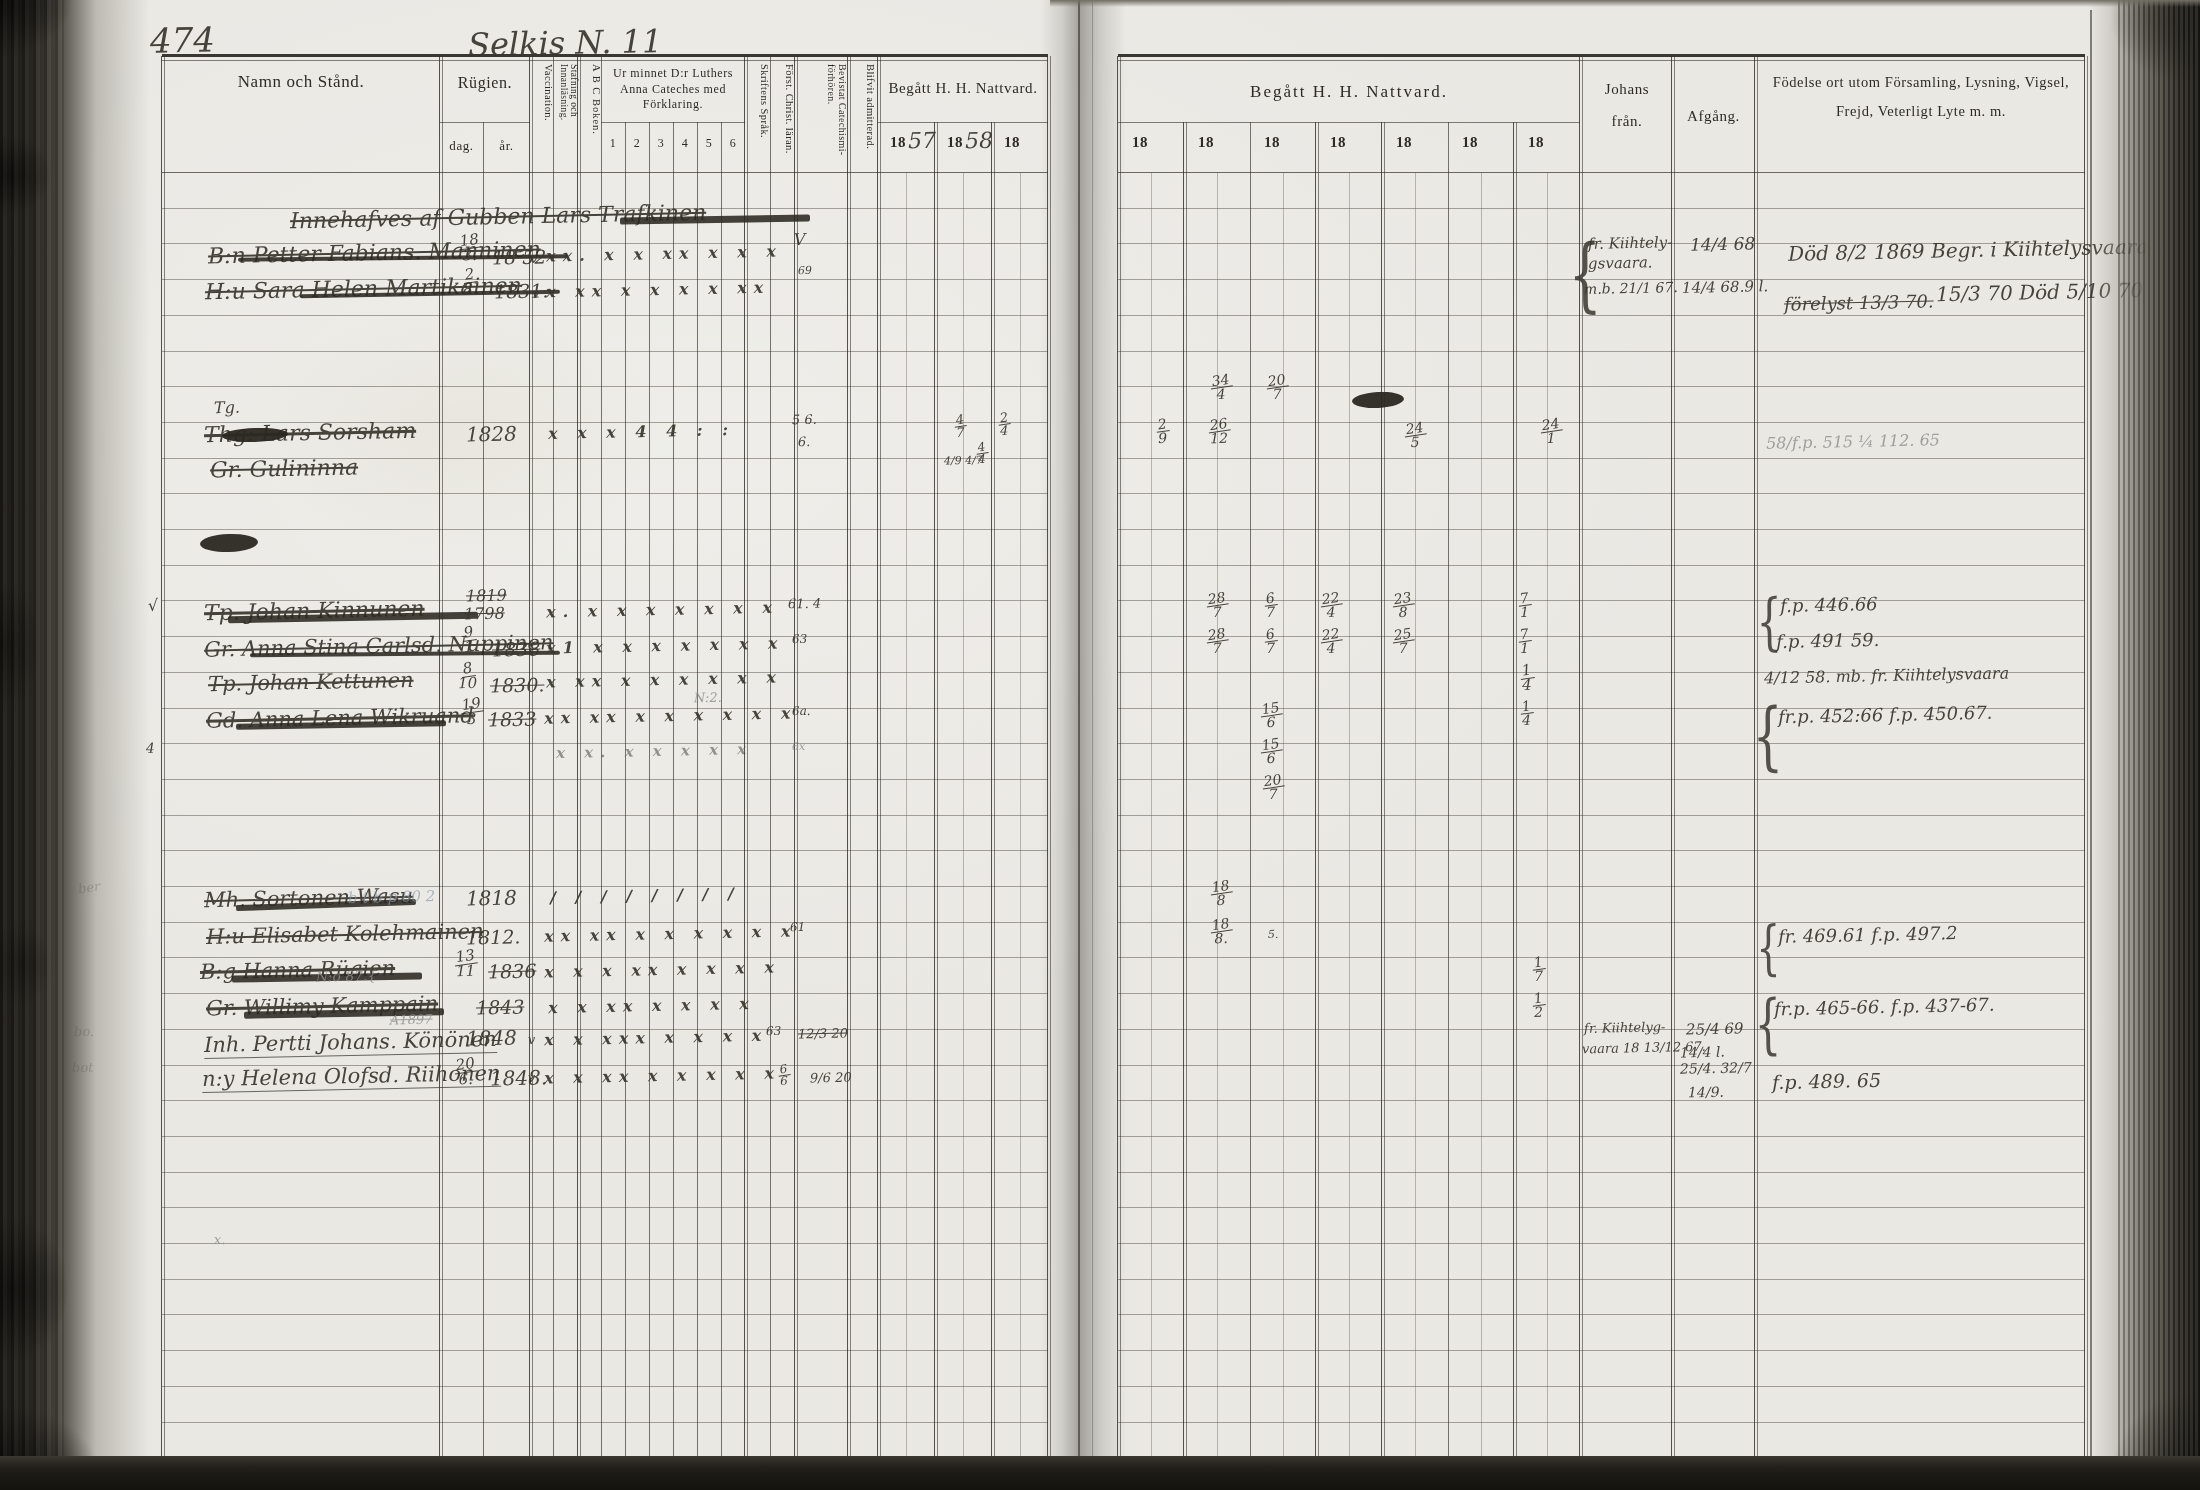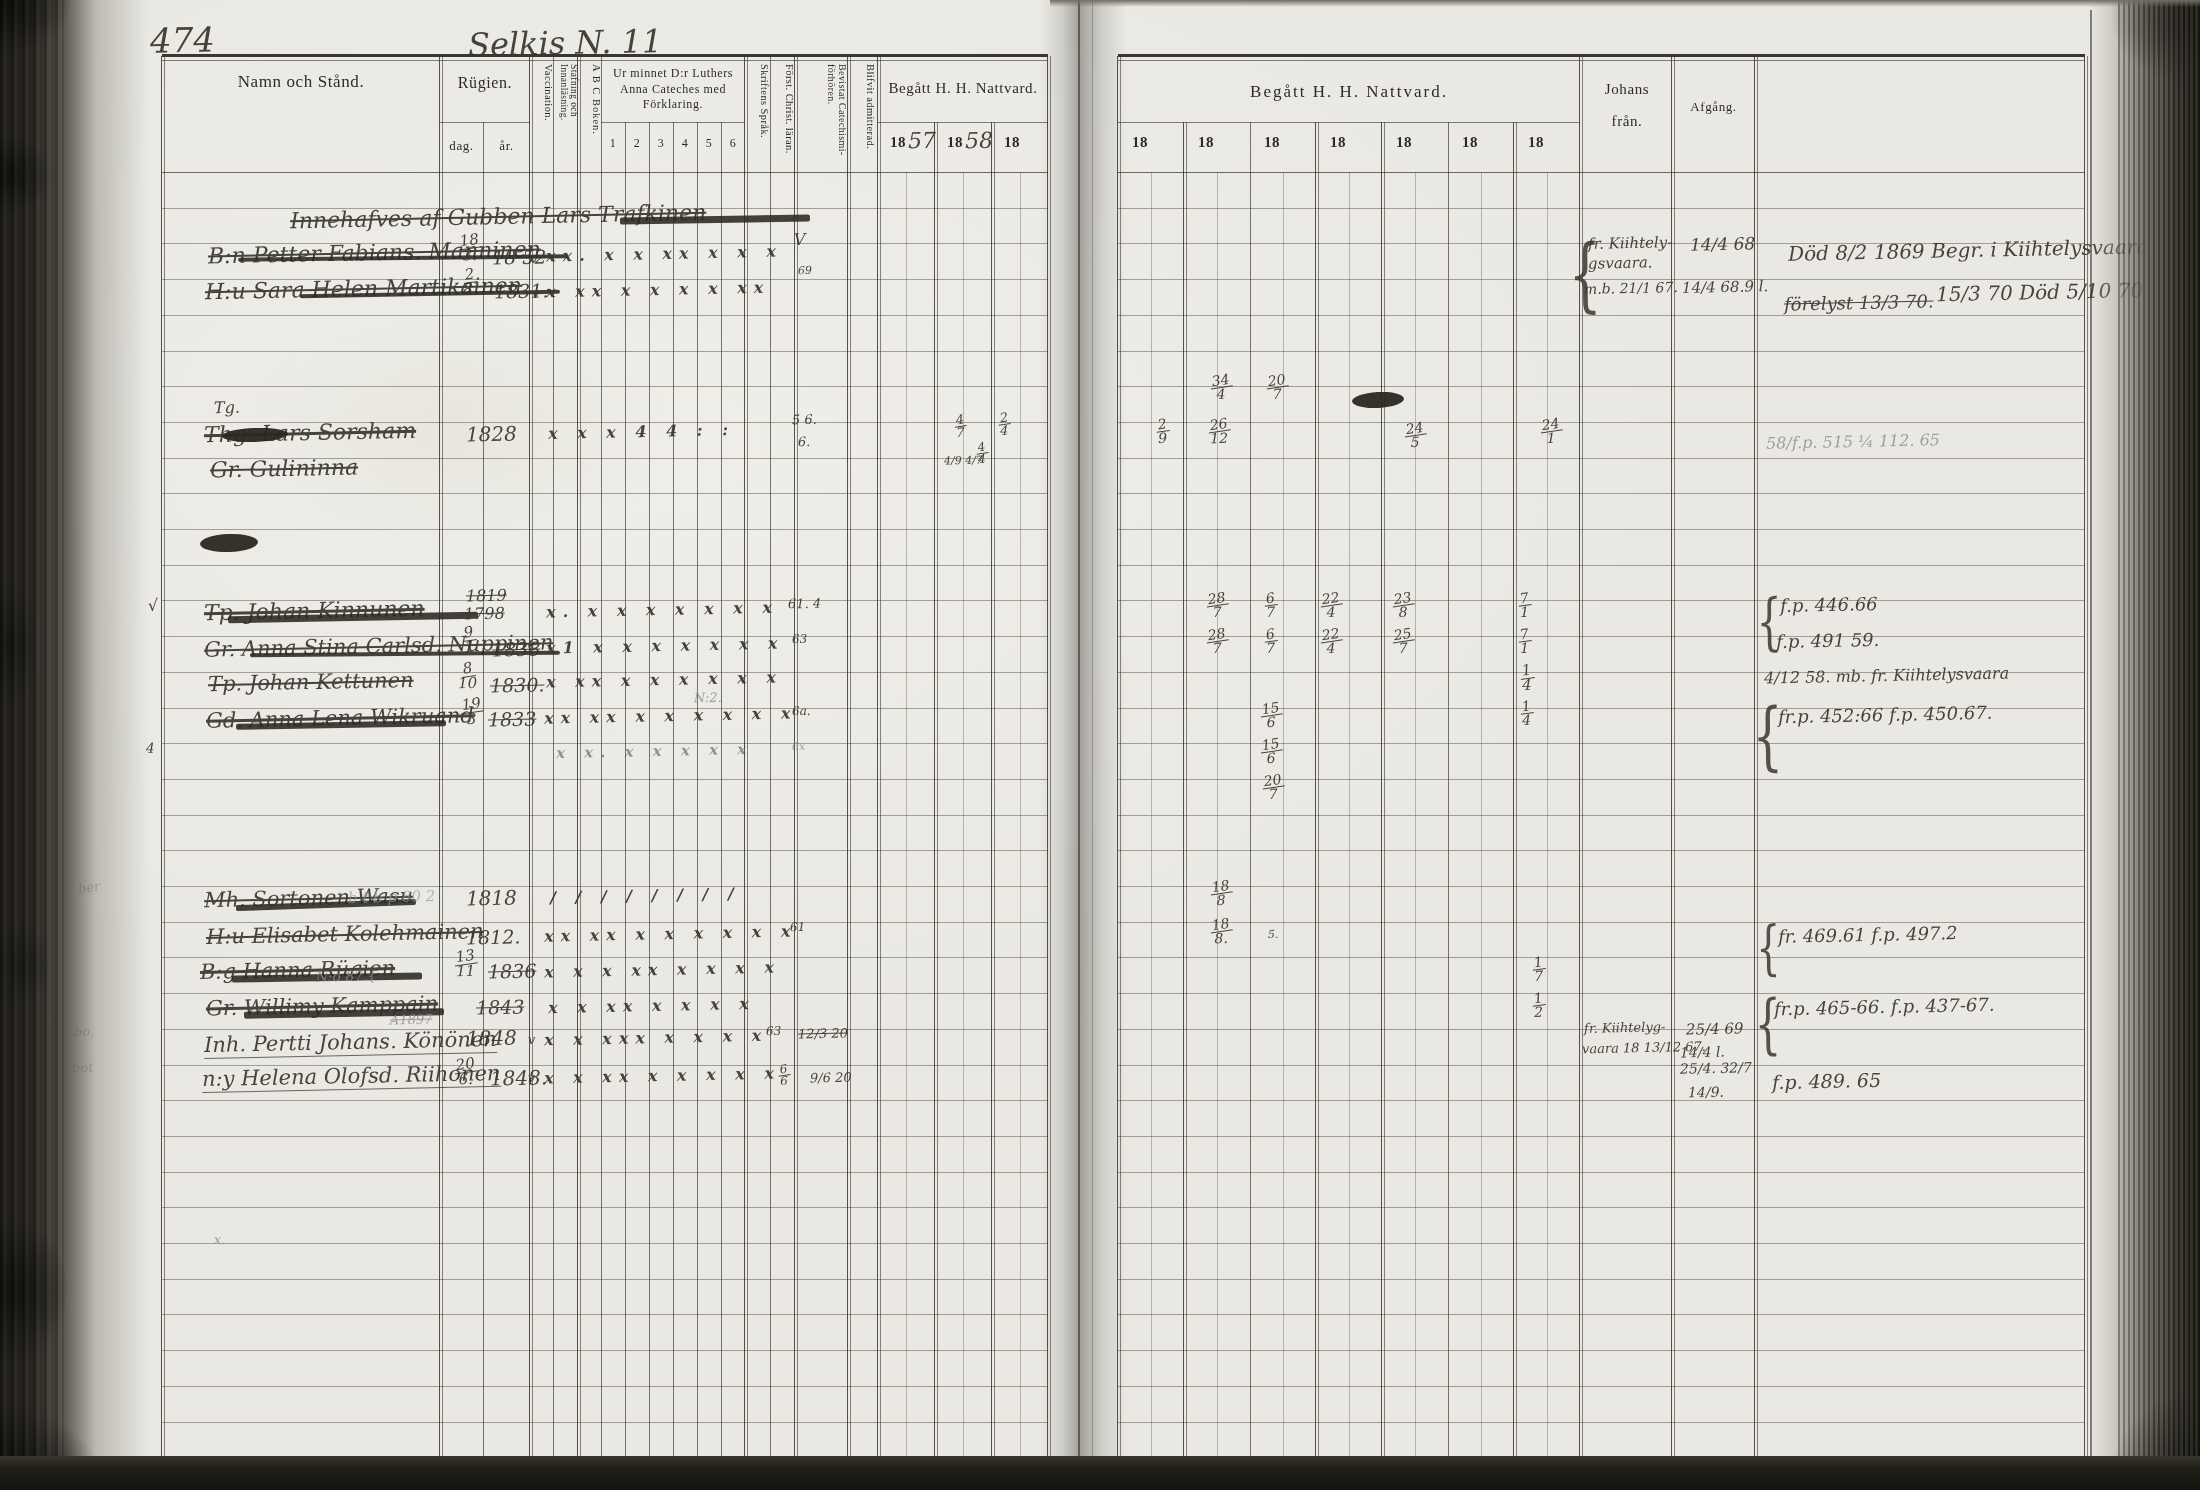--- a/index.html
+++ b/index.html
@@ -77,21 +77,22 @@
   <div class="vlab" style="left:582px;width:20px;letter-spacing:1px;">A B C Boken.</div>
   <div class="plab c" style="left:601px;top:66px;width:144px;font-size:12px;line-height:1.3;">Ur minnet D:r Luthers Anna Cateches med Förklaring.</div>
   <div class="vlab" style="left:748px;width:22px;">Skriftens Språk.</div>
   <div class="vlab" style="left:773px;width:22px;">Först. Christ. läran.</div>
   <div class="vlab" style="left:799px;width:48px;font-size:10px;">Bevistat Catechismi-förhören.</div>
   <div class="vlab" style="left:854px;width:22px;">Blifvit admitterad.</div>
   <div class="plab c" style="left:878px;top:80px;width:170px;font-size:15px;">Begått H. H. Nattvard.</div>
 
   <div class="plab c" style="left:1118px;top:82px;width:462px;font-size:17px;letter-spacing:2px;">Begått H. H. Nattvard.</div>
   <div class="plab c" style="left:1592px;top:74px;width:70px;font-size:15px;line-height:2.1;">Johans från.</div>
-  <div class="plab c" style="left:1672px;top:99px;width:83px;font-size:13px;">Afgång.</div>
+  <div class="plab c" style="left:1672px;top:108px;width:83px;font-size:15px;">Afgång.</div>
+  <div class="plab c" style="left:1764px;top:68px;width:314px;font-size:14.5px;line-height:2;">Födelse ort utom Församling, Lysning, Vigsel, Frejd, Veterligt Lyte m. m.</div>
 
   <div id="grid" class="abs" style="left:0;top:0;">
       <div class="gl" style="left: 162px; top: 54px; width: 886px; height: 2.5px; background: rgba(38, 35, 29, 0.9);"></div>
       <div class="gl" style="left: 162px; top: 60px; width: 886px; height: 1px; background: rgba(38, 35, 29, 0.55);"></div>
       <div class="gl" style="left: 162px; top: 172px; width: 886px; height: 1.2px; background: rgba(52, 49, 42, 0.7);"></div>
       <div class="gl" style="left: 162px; top: 208px; width: 886px; height: 1px; background: rgba(70, 66, 56, 0.45);"></div>
       <div class="gl" style="left: 162px; top: 243px; width: 886px; height: 1px; background: rgba(70, 66, 56, 0.45);"></div>
       <div class="gl" style="left: 162px; top: 279px; width: 886px; height: 1px; background: rgba(70, 66, 56, 0.45);"></div>
       <div class="gl" style="left: 162px; top: 315px; width: 886px; height: 1px; background: rgba(70, 66, 56, 0.45);"></div>
       <div class="gl" style="left: 162px; top: 351px; width: 886px; height: 1px; background: rgba(70, 66, 56, 0.45);"></div>

